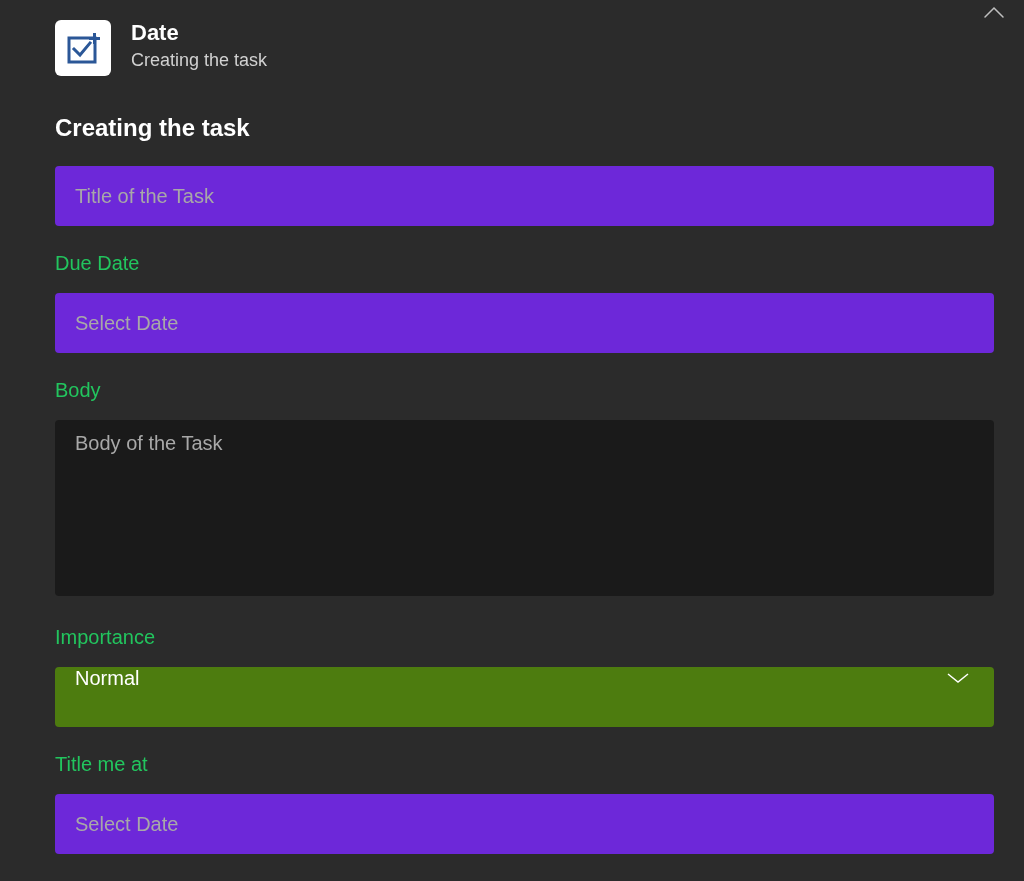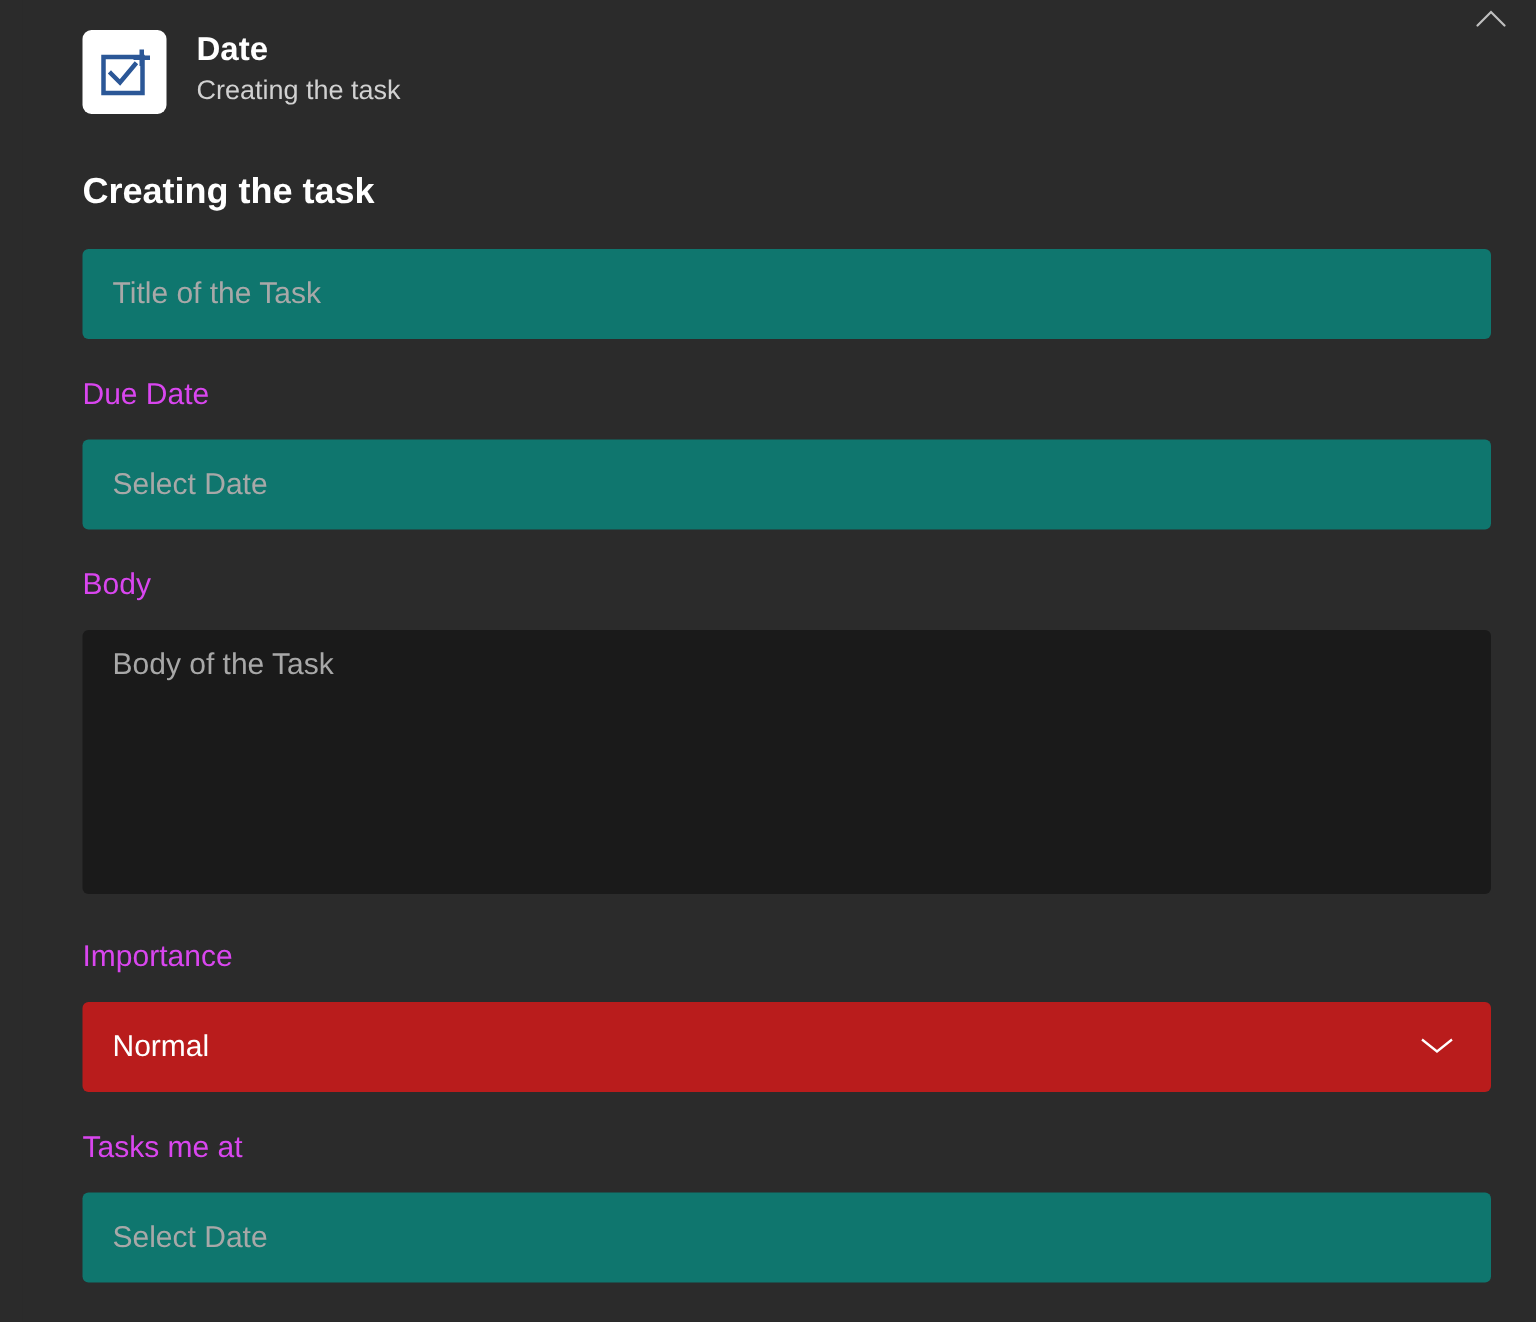--- a/index.html
+++ b/index.html
@@ -74,27 +74,27 @@
       color: #ffffff;
       margin-bottom: 24px;
     }
     .form-field {
       margin-bottom: 26px;
     }
     .field-label {
       display: block;
       font-size: 20px;
       font-weight: 400;
-      color: #d946ef;
+      color: #22c55e;
       margin-bottom: 18px;
     }
     .text-input {
       width: 100%;
       height: 60px;
-      background-color: #0f766e;
+      background-color: #6d28d9;
       border: none;
       border-radius: 4px;
       padding: 0 20px;
       font-size: 20px;
       color: #ffffff;
       font-family: inherit;
       outline: none;
     }
     .text-input::placeholder {
       color: #a8a8a8;
@@ -111,30 +111,29 @@
       font-family: inherit;
       outline: none;
       resize: none;
     }
     .textarea-input::placeholder {
       color: #a8a8a8;
     }
     .select-input {
       width: 100%;
       height: 60px;
-      background-color: #b91c1c;
+      background-color: #4d7c0f;
       border: none;
       border-radius: 4px;
       padding: 0 20px;
       font-size: 20px;
       color: #ffffff;
       font-family: inherit;
       outline: none;
       display: flex;
-      align-items: center;
       justify-content: space-between;
       cursor: pointer;
     }
     .select-chevron {
       margin-right: 4px;
       color: #ffffff;
     }
   </style>
 </head>
 <body>
@@ -184,17 +183,17 @@
       <span>Normal</span>
       <span class="select-chevron">
         <svg width="24" height="14" viewBox="0 0 24 14" fill="none">
           <path d="M2 3 L12 11 L22 3" stroke="currentColor" stroke-width="1.5" fill="none"></path>
         </svg>
       </span>
     </div>
   </div>
 
   <div class="form-field">
-    <label class="field-label">Tasks me at</label>
+    <label class="field-label">Title me at</label>
     <input type="text" class="text-input" placeholder="Select Date" style="">
   </div>
 
 </div>
 
 </body></html>

